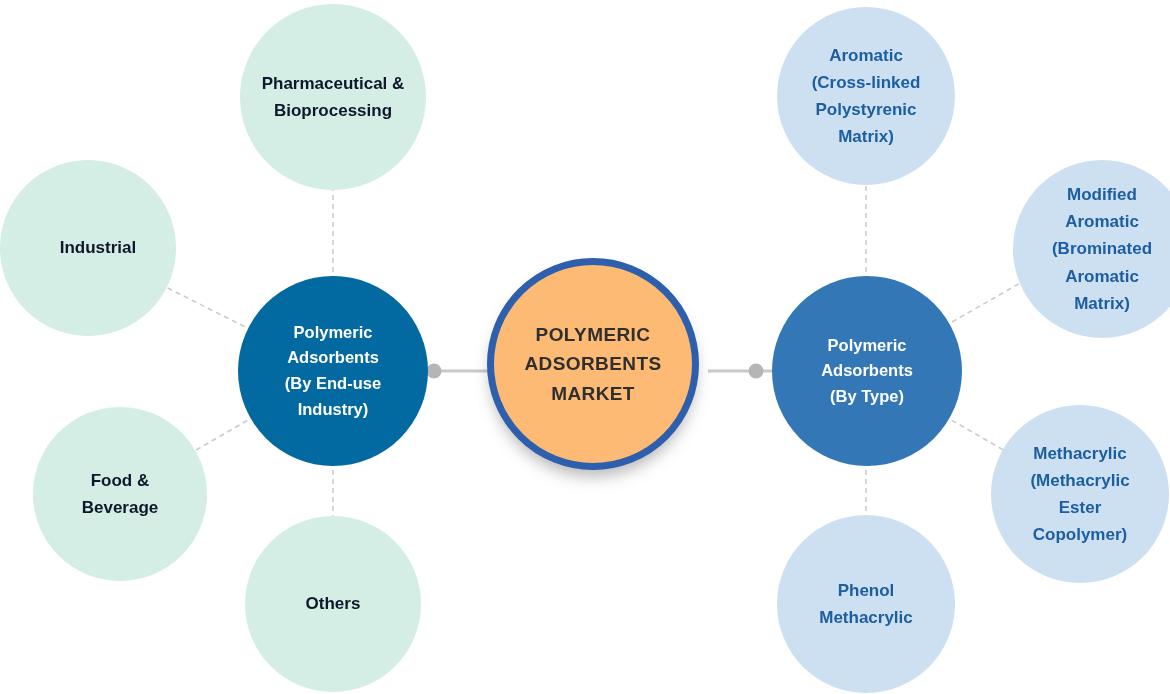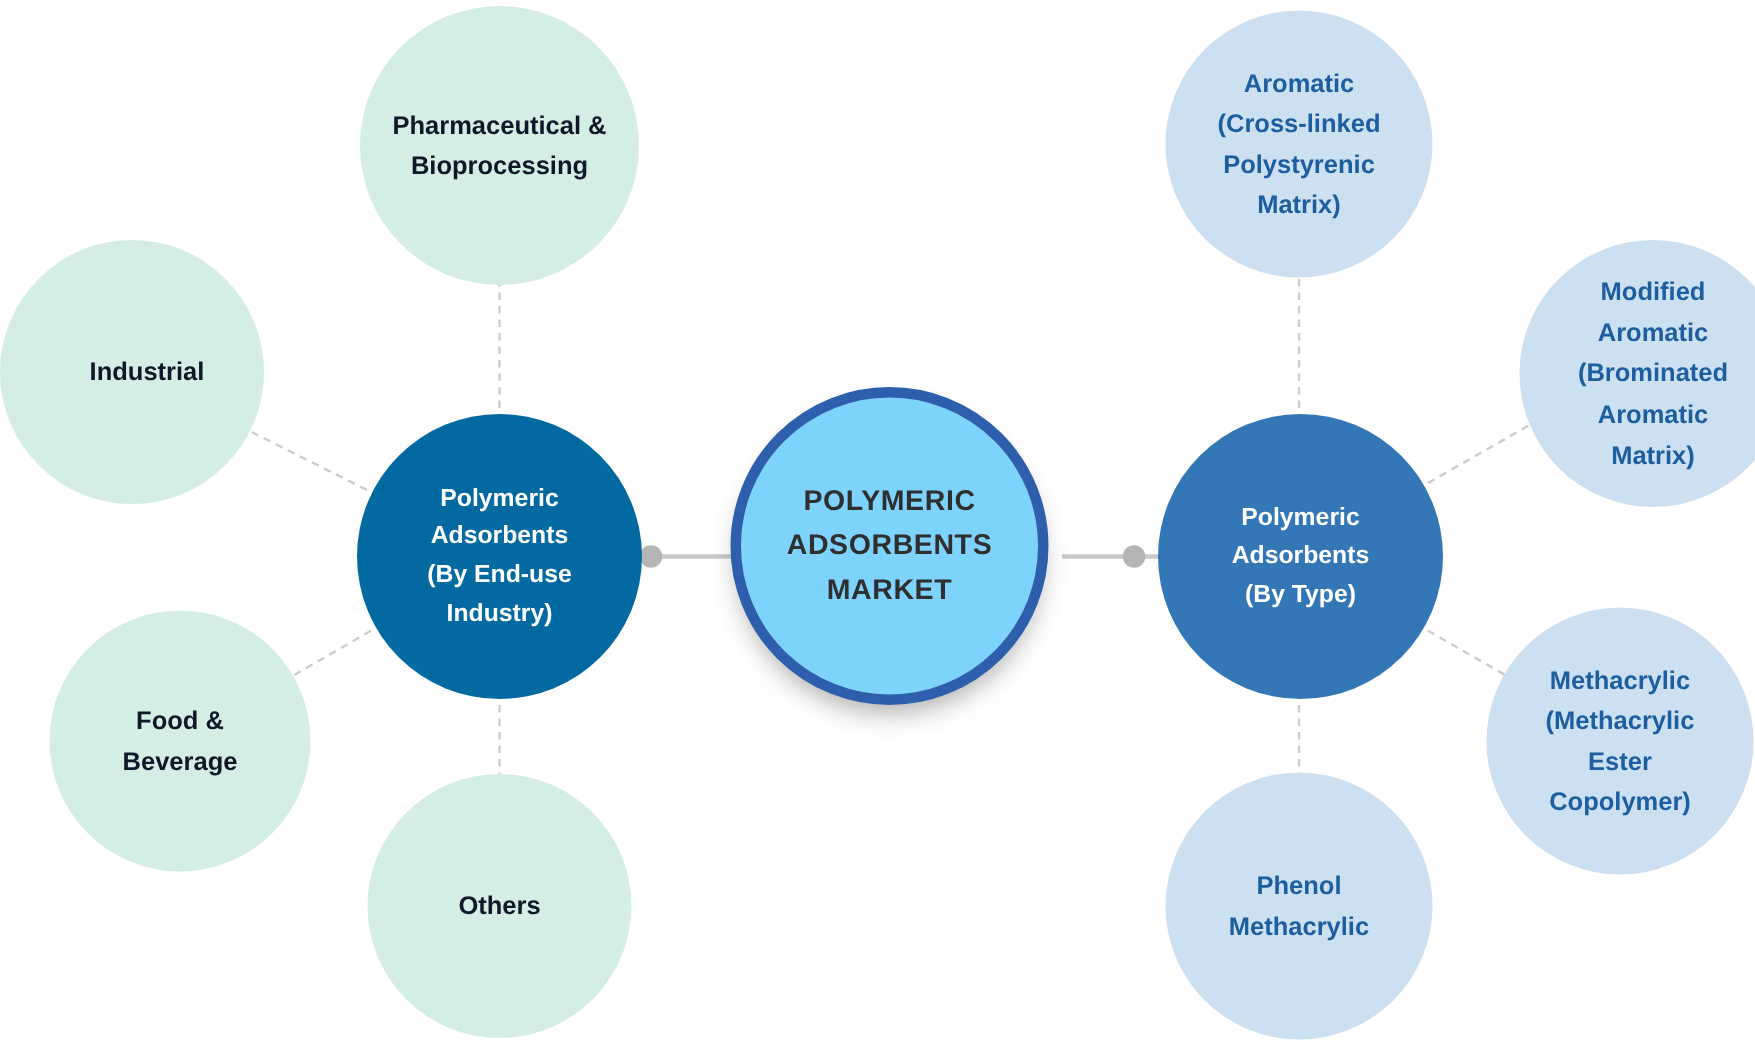--- a/index.html
+++ b/index.html
@@ -15,21 +15,21 @@
     position:absolute;
     border-radius:50%;
     display:flex;align-items:center;justify-content:center;
     text-align:center;
     box-sizing:border-box;
   }
   .circle .lbl{display:block;font-weight:700;}
   
   .center-node{
     width:212px;height:212px;left:487px;top:258px;
-    background:#7dd3fc;
+    background:#fdba74;
     border:7px solid #2d5fac;
     box-shadow:0 10px 16px -4px rgba(90,90,90,0.45);
   }
   .center-node .lbl{
     color:#2f2f2f;font-size:19px;line-height:1.55;letter-spacing:0.4px;
     max-width:150px;
   }
   
   .hub{color:#ffffff;}
   .hub .lbl{font-size:16.5px;line-height:1.55;}

